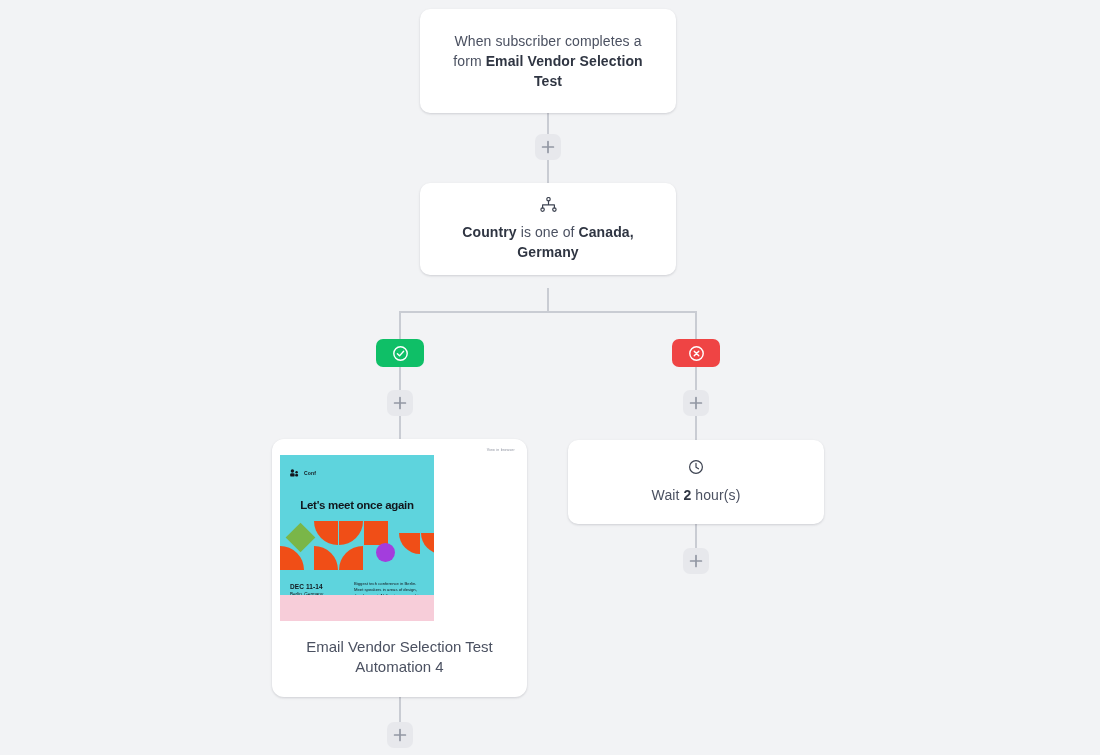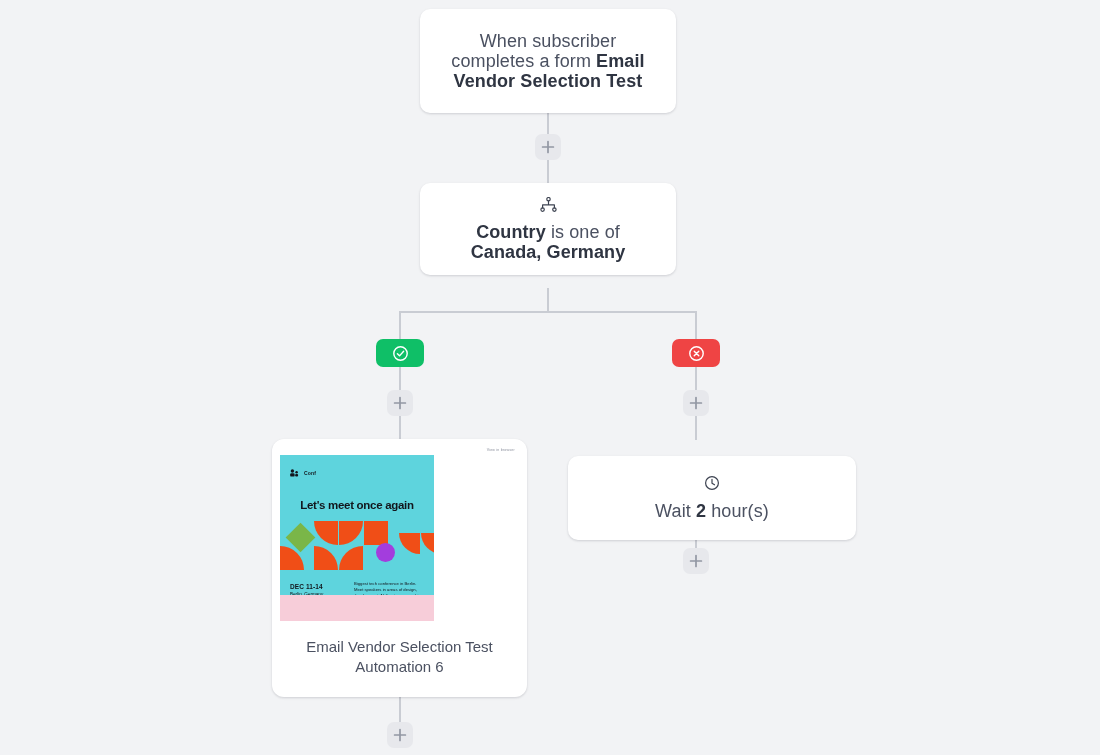--- a/index.html
+++ b/index.html
@@ -31,21 +31,21 @@
     box-shadow: 0 1px 3px rgba(16,24,40,.10), 0 1px 2px rgba(16,24,40,.06);
     z-index: 4;
   }
   .node-inner {
     height: 100%; width: 100%;
     display: flex; flex-direction: column;
     align-items: center; justify-content: center;
     padding: 14px 22px;
   }
   .node-text {
-    font-size: 18px; line-height: 20px; color: #4b5161;
+    font-size: 14px; line-height: 20px; color: #4b5161;
     text-align: center; letter-spacing: .1px;
   }
   .node-text b { color: #2f3542; font-weight: 700; }
   .node-icon { margin-bottom: 10px; color: #3d4351; }
   .node-icon svg { display: block; }
 
   
   .badge {
     position: absolute; width: 48px; height: 28px;
     border-radius: 7px; display: flex;
@@ -170,21 +170,21 @@
   <div class="vline" style="left:399px; top:416px; height:24px;"></div>
 
   <div class="vline" style="left:695px; top:367px; height:23px;"></div>
   <div class="plus" style="left:683px; top:390px;">
     <svg width="14" height="14" viewBox="0 0 14 14">
       <path d="M7 1.6v10.8M1.6 7h10.8" stroke="#9297a3" stroke-width="1.7" stroke-linecap="round"></path>
     </svg>
   </div>
   <div class="vline" style="left:695px; top:416px; height:24px;"></div>
 
-  <div class="node" style="left:568px; top:456px; width:288px; height:84px;">
+  <div class="node" style="left:568px; top:440px; width:256px; height:84px;">
     <div class="node-inner">
       <span class="node-icon">
         <svg width="16" height="16" viewBox="0 0 16 16">
           <circle cx="8" cy="8" r="6.4" fill="none" stroke="#3d4351" stroke-width="1.2"></circle>
           <path d="M8 4.3V8.2l2.5 1.6" fill="none" stroke="#3d4351" stroke-width="1.2" stroke-linecap="round" stroke-linejoin="round"></path>
         </svg>
       </span>
       <div class="node-text">
         <span>Wait </span><b>2</b><span> hour(s)</span>
       </div>
@@ -240,21 +240,21 @@
       </div>
 
       <div class="mail-body">
         <p>Biggest tech conference in Berlin. Meet speakers in areas of design, development, AI &amp; entrepreneurship.</p>
         <a href="#">RSVP now...</a>
       </div>
 
       <div class="mail-footer"></div>
     </div>
 
-    <div class="email-caption">Email Vendor Selection Test Automation 6</div>
+    <div class="email-caption">Email Vendor Selection Test Automation 4</div>
   </div>
 
   <div class="vline" style="left:399px; top:697px; height:25px;"></div>
   <div class="plus" style="left:387px; top:722px;">
     <svg width="14" height="14" viewBox="0 0 14 14">
       <path d="M7 1.6v10.8M1.6 7h10.8" stroke="#9297a3" stroke-width="1.7" stroke-linecap="round"></path>
     </svg>
   </div>
 
 </div>

